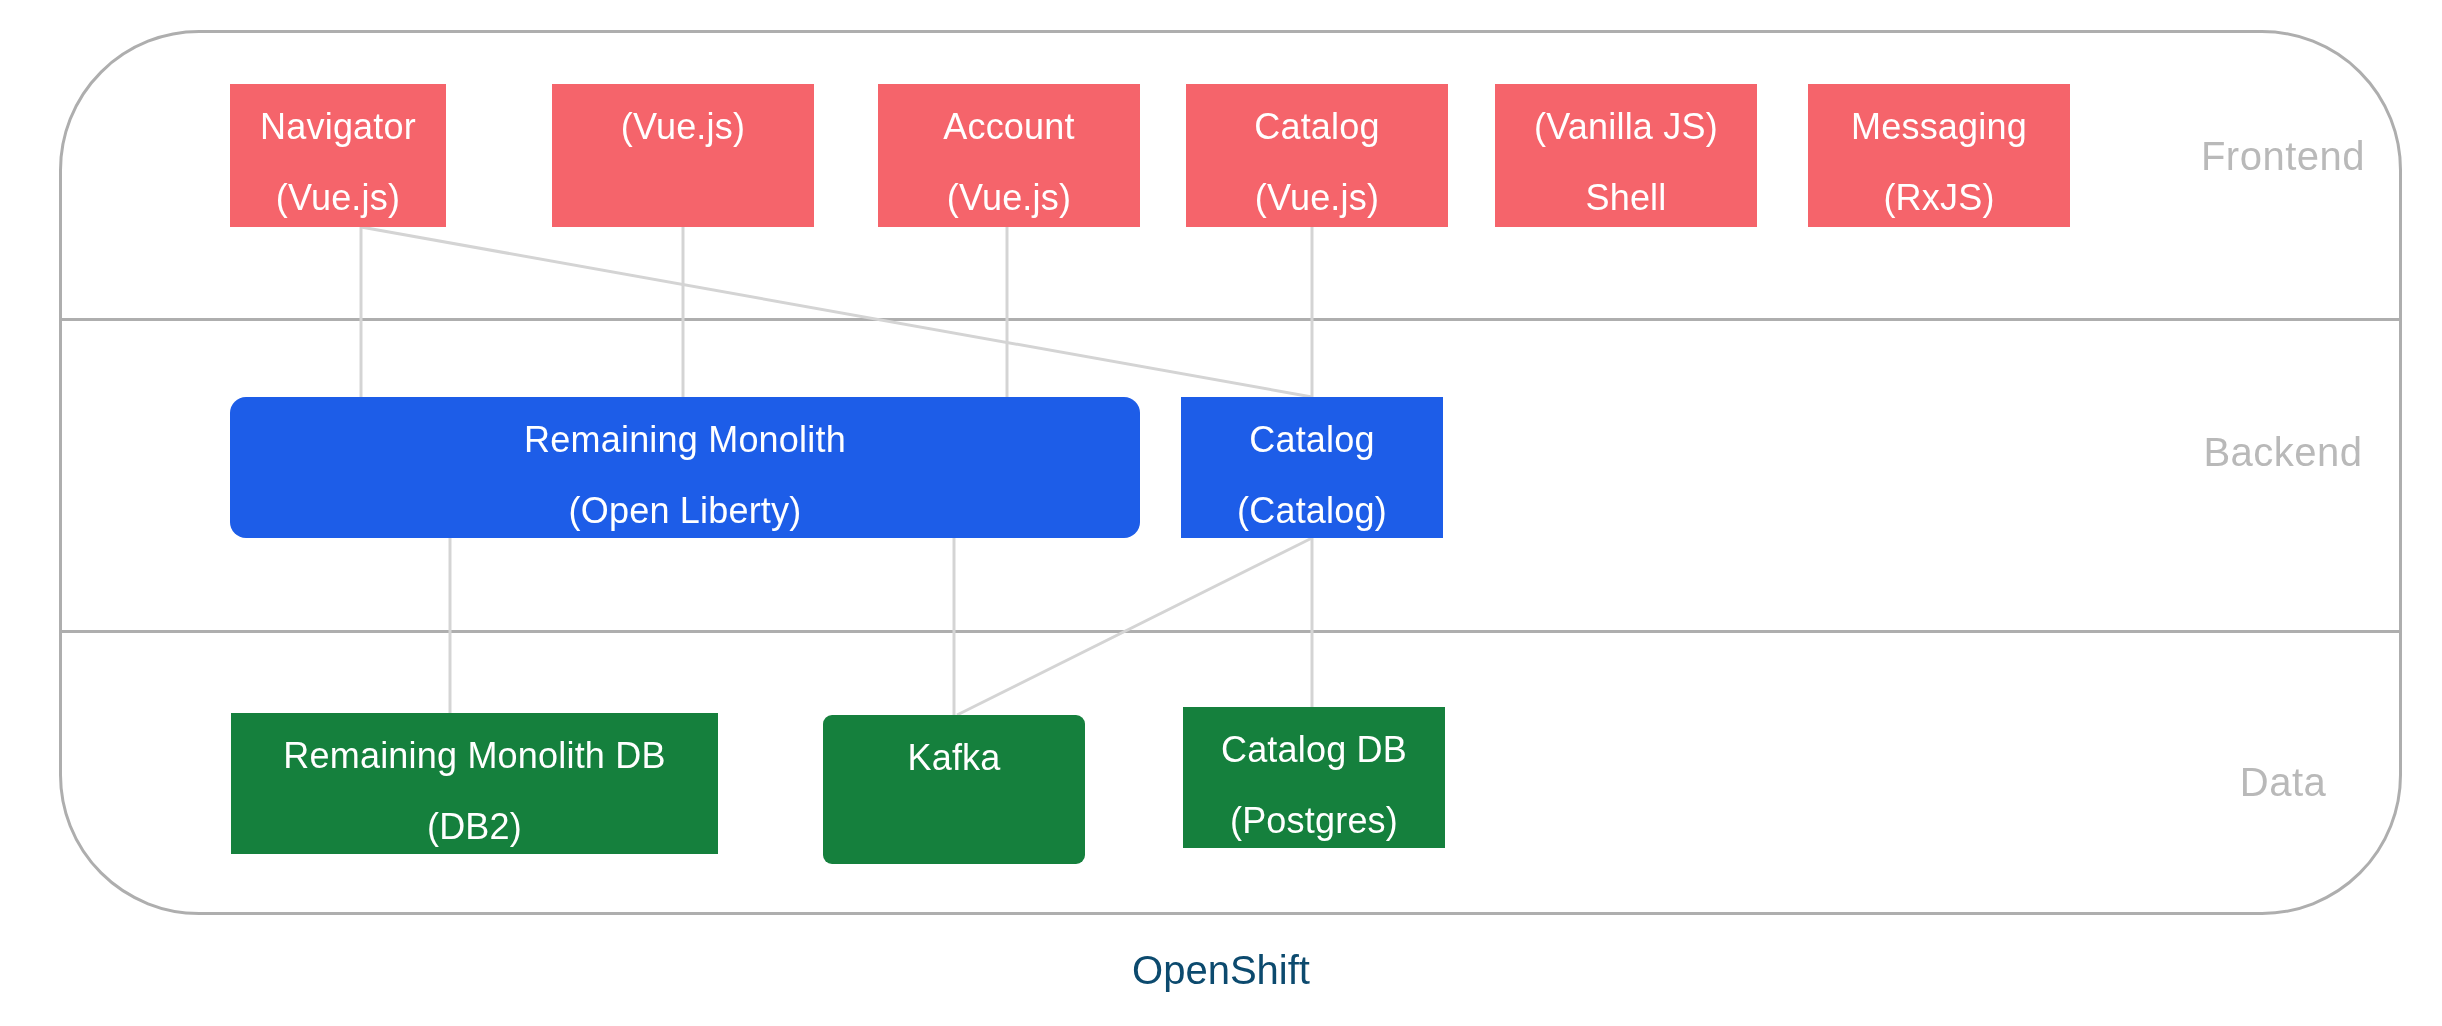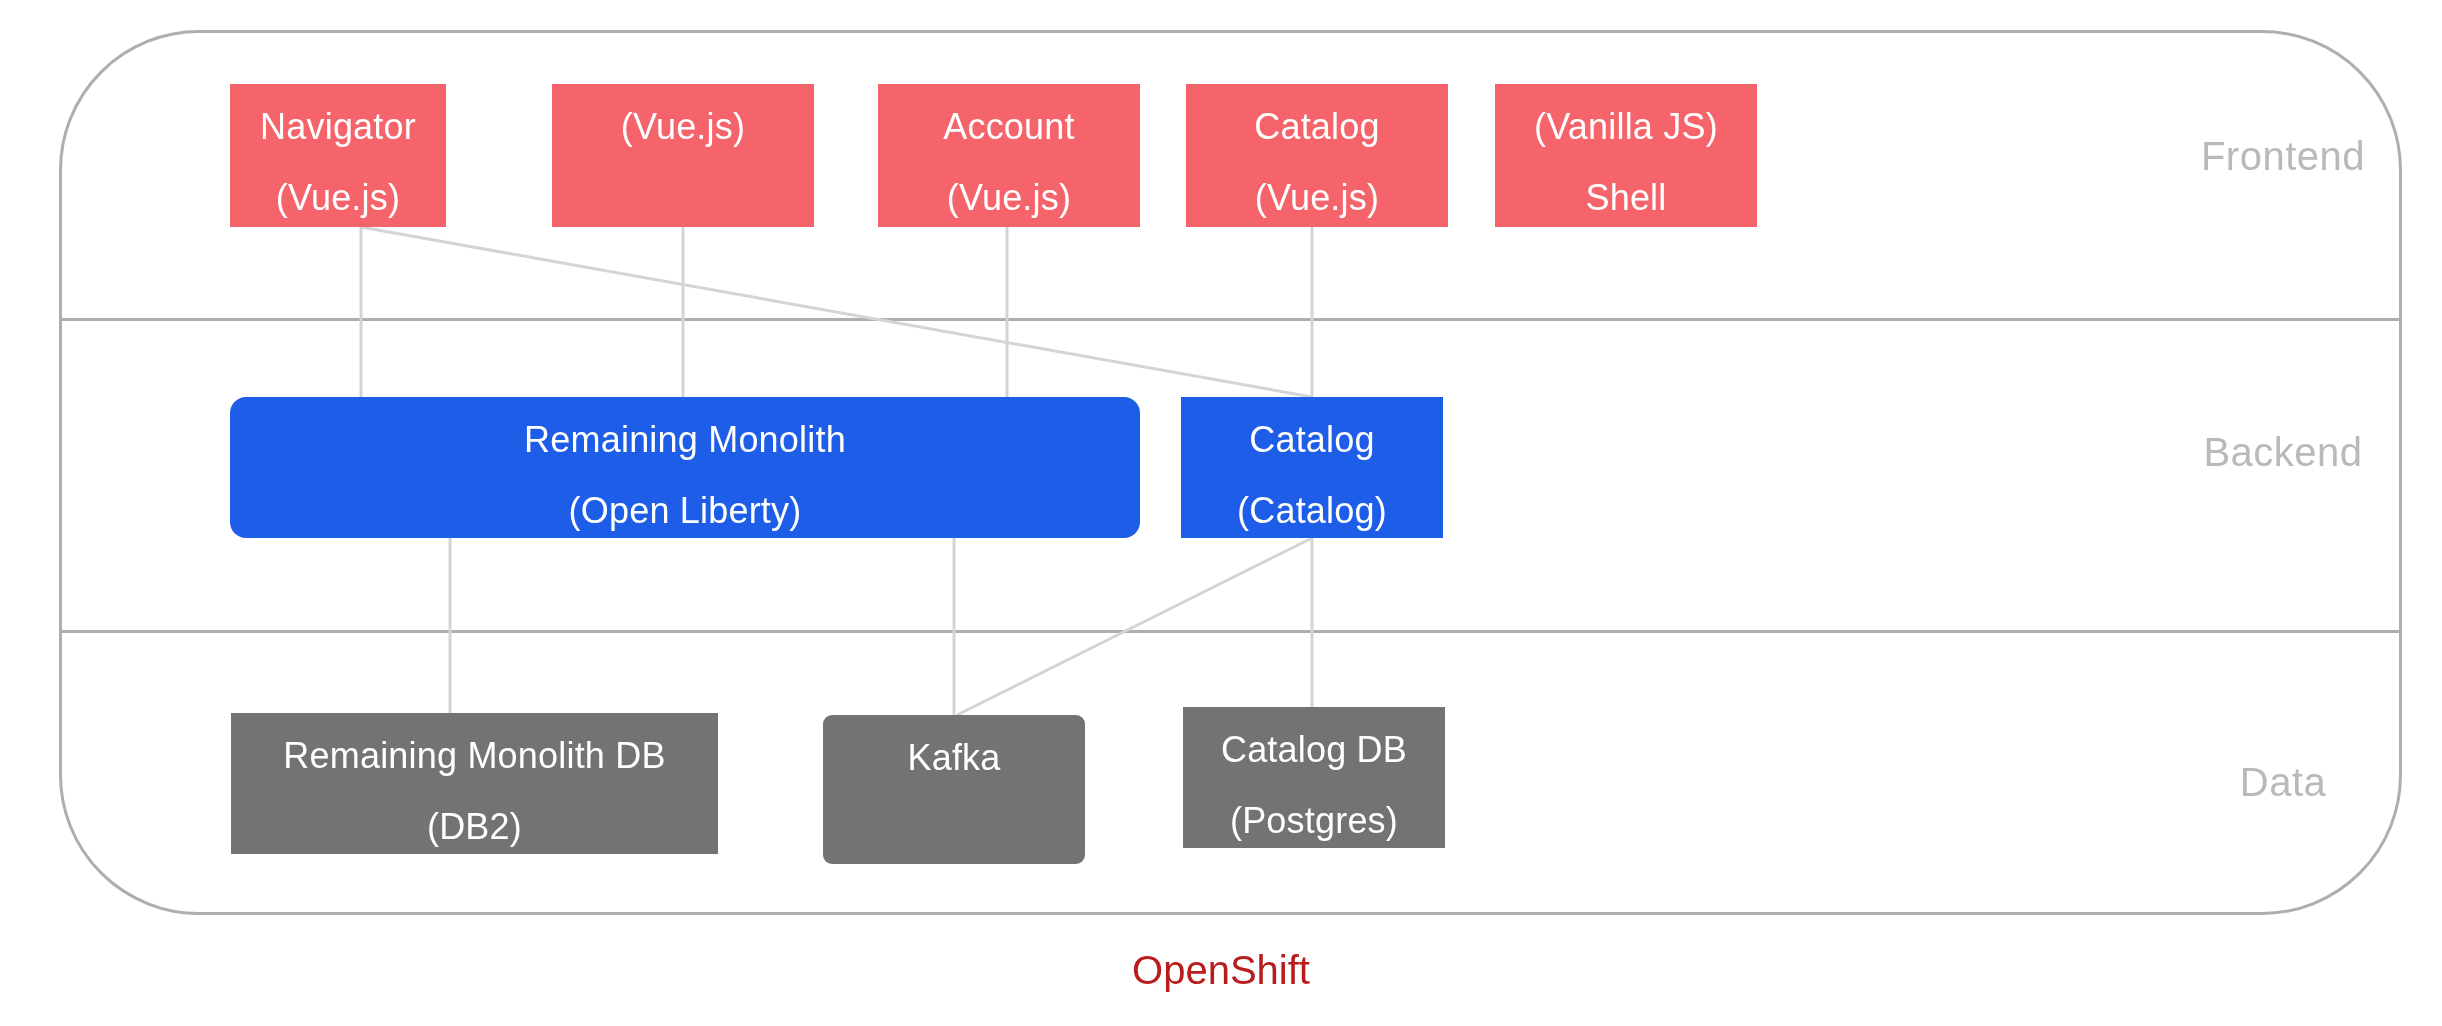--- a/index.html
+++ b/index.html
@@ -38,21 +38,21 @@
     color:#ffffff;
     font-size:36px;
     line-height:71px;
     text-align:center;
     padding-top:7px;
     box-sizing:border-box;
     letter-spacing:0.2px;
   }
   .node-red{background:#f5646b;}
   .node-blue{background:#1d5de8;}
-  .node-gray{background:#737373;}
+  .node-gray{background:#15803d;}
   .n-navigator{left:230px;top:84px;width:216px;height:143px;}
   .n-order{left:552px;top:84px;width:262px;height:143px;}
   .n-account{left:878px;top:84px;width:262px;height:143px;}
   .n-catalog-ui{left:1186px;top:84px;width:262px;height:143px;}
   .n-shell{left:1495px;top:84px;width:262px;height:143px;}
   .n-messaging{left:1808px;top:84px;width:262px;height:143px;}
   .n-monolith{left:230px;top:397px;width:910px;height:141px;border-radius:16px;}
   .n-catalog-service{left:1181px;top:397px;width:262px;height:141px;}
   .n-monolith-db{left:231px;top:713px;width:487px;height:141px;}
   .n-kafka{left:823px;top:715px;width:262px;height:149px;border-radius:9px;}
@@ -69,21 +69,21 @@
   }
   .ll-frontend{top:134px;}
   .ll-backend{top:430px;}
   .ll-data{top:760px;}
   
   .platform-label{
     position:absolute;
     left:0;top:948px;width:2442px;
     text-align:center;
     font-size:40px;
-    color:#b91c1c;
+    color:#0c4a6e;
   }
 </style>
 </head>
 <body>
 
 <div class="canvas">
 
   <div class="platform-box"></div>
   <div class="divider divider-1"></div>
   <div class="divider divider-2"></div>
@@ -112,20 +112,24 @@
     <div>(Vue.js)</div>
   </div>
   <div class="node node-red n-catalog-ui">
     <div>Catalog</div>
     <div>(Vue.js)</div>
   </div>
   <div class="node node-red n-shell">
     <div>(Vanilla JS)</div>
     <div>Shell</div>
   </div>
+  <div class="node node-red n-messaging">
+    <div>Messaging</div>
+    <div>(RxJS)</div>
+  </div>
 
   <div class="node node-blue n-monolith">
     <div>Remaining Monolith</div>
     <div>(Open Liberty)</div>
   </div>
   <div class="node node-blue n-catalog-service">
     <div>Catalog</div>
     <div>(Catalog)</div>
   </div>
 

